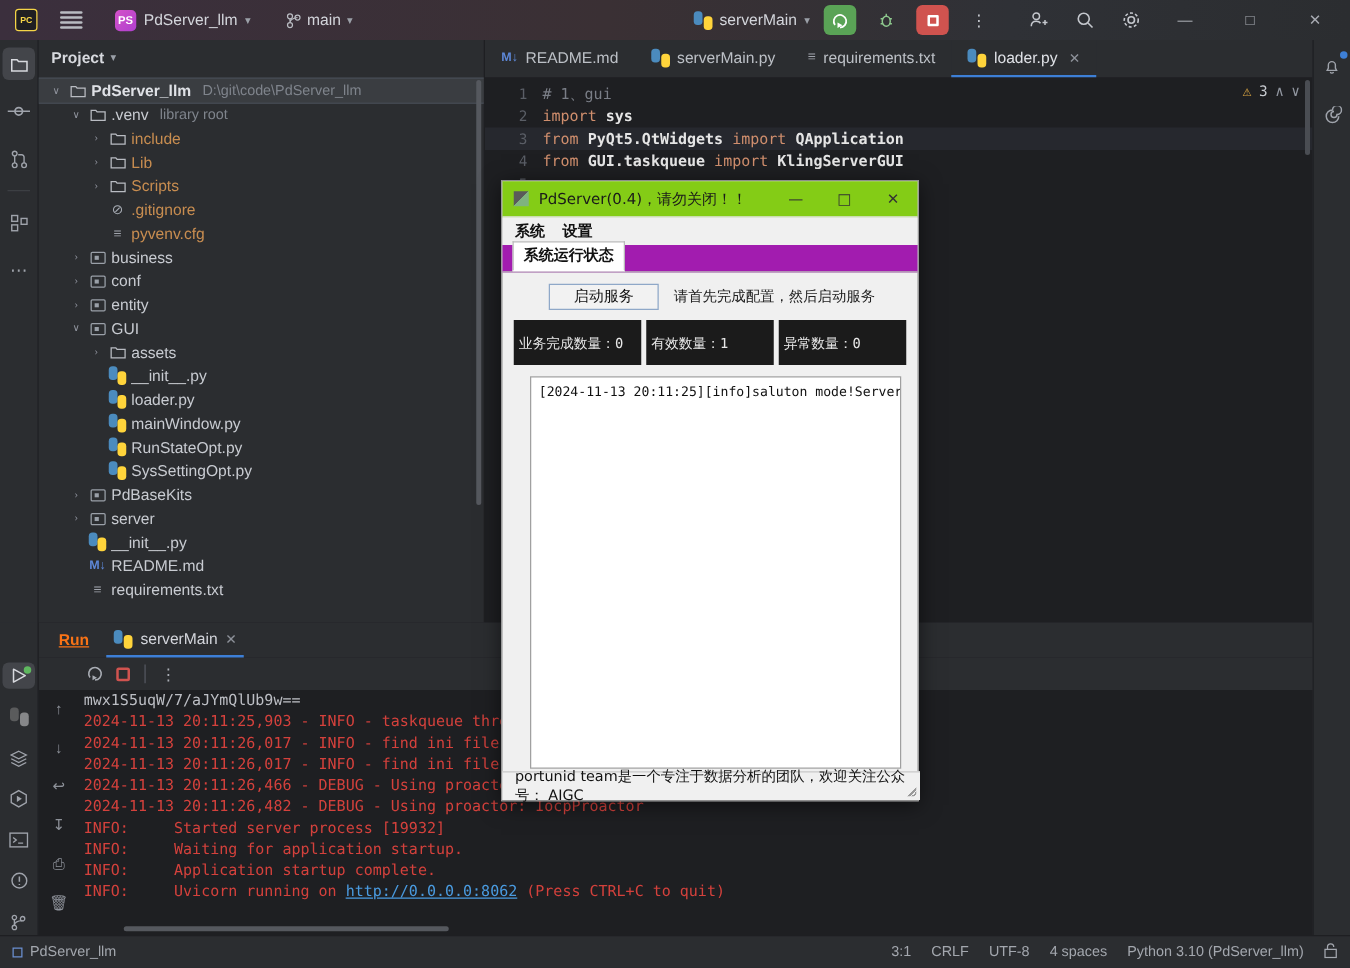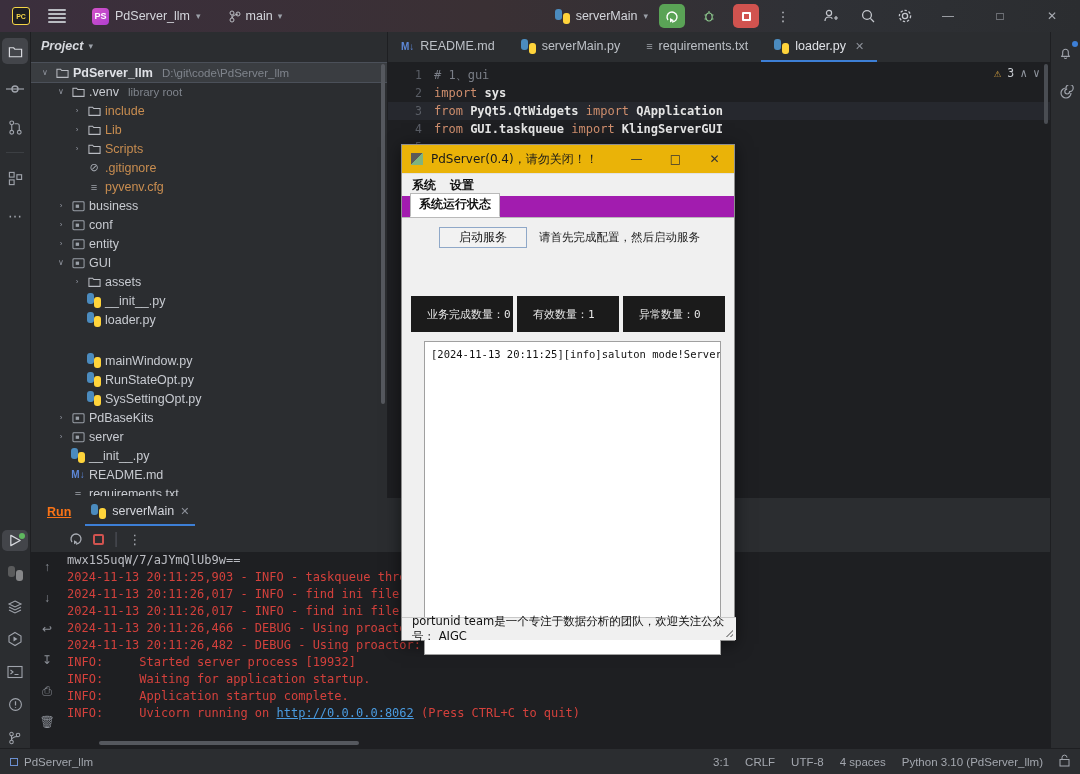--- a/index.html
+++ b/index.html
@@ -62,21 +62,21 @@
   .rail-div { width: 18px; height: 1px; background: #3c3f43; }
   .rail-dot { position: absolute; top: 3px; right: 3px; width: 6px; height: 6px;
     border-radius: 50%; background: #5fb85f; }
 
   
   .project {
     position: absolute; top: 32px; left: 31px; width: 357px; height: 466px;
     background: #2b2d30; border-right: 1px solid #1e1f22;
   }
   .project-head { height: 28px; display: flex; align-items: center; padding-left: 10px; gap: 5px; }
-  .project-head b { color: #d7d9de; font-size: 12.5px; font-weight: bold; font-style: italic; }
+  .project-head b { color: #d7d9de; font-size: 12.5px; font-weight: bold; }
   .tree { padding-top: 3px; font-size: 12.5px; position: relative; height: 436px; overflow: hidden; }
   .row { height: 19px; display: flex; align-items: center; gap: 4px; white-space: nowrap;
     padding-right: 8px; cursor: pointer; }
   .row.sel { background: #3a3d41; outline: 1px solid #4b5059; }
   .arrow { width: 12px; color: #9296a0; font-size: 8px; text-align: center; flex: none; }
   .ficon { width: 14px; flex: none; display: flex; align-items: center; justify-content: center; font-size: 11px; }
   .lbl { color: #c8cbd1; }
   .lbl.orange { color: #c88d50; }
   .lbl.bold { font-weight: bold; color: #dfe1e6; }
   .sub { color: #7f848c; font-size: 11.5px; margin-left: 5px; }
@@ -147,21 +147,21 @@
     font-size: 11.5px; color: #a3a7ae; border-top: 1px solid #1e1f22; }
   .sb-left { display: flex; align-items: center; gap: 6px; }
   .sb-sq { width: 8px; height: 8px; border: 1px solid #6b8fd0; }
   .sb-right { margin-left: auto; display: flex; align-items: center; gap: 16px; }
 
   
   .dialog { position: absolute; left: 401px; top: 144px; width: 334px; height: 497px;
     background: #f0f0f0; border: 1px solid #8e8e8e;
     box-shadow: 0 3px 16px rgba(0,0,0,0.55);
     font-family: "DejaVu Sans", sans-serif; }
-  .dlg-title { height: 29px; display: flex; align-items: center; background: #eab308;
+  .dlg-title { height: 29px; display: flex; align-items: center; background: #84cc16;
     border-bottom: 1px solid #e2e2e2; }
   .dlg-ico { width: 12px; height: 12px; margin: 0 8px 0 9px;
     background: linear-gradient(135deg,#5a5a5a 50%, #7fb37f 50%); flex: none; }
   .dlg-name { font-size: 12px; color: #1a1a1a; flex: 1; }
   .dlg-btn { width: 39px; height: 28px; display: flex; align-items: center;
     justify-content: center; color: #333; font-size: 12px; cursor: pointer; }
   .dlg-menu { height: 22px; display: flex; align-items: center; gap: 14px;
     padding-left: 10px; font-size: 12px; color: #111; background: #f0f0f0; font-weight: bold; }
   .dlg-menu span { cursor: pointer; }
   .dlg-tabs { height: 22px; display: flex; align-items: flex-end; padding-left: 8px;
@@ -170,22 +170,22 @@
     border: 1px solid #b9b9b9; border-bottom: 1px solid #fff; color: #111;
     font-weight: bold; cursor: pointer; }
   .dlg-body { padding: 9px 9px 0 9px; }
   .startrow { display: flex; align-items: center; gap: 12px; }
   .startbtn { width: 88px; height: 21px; font-size: 12px; color: #111;
     background: #f2f2f2; border: 1px solid #8fa8c8; display: flex;
     align-items: center; justify-content: center; cursor: pointer; margin-left: 28px; }
   .hint { font-size: 11.5px; color: #222; }
   .stats { display: flex; gap: 4px; margin-top: 8px; }
   .stat { flex: 1; height: 36px; background: #1b1b1b; color: #e8e8e8;
-    font-size: 11px; display: flex; align-items: center; padding-left: 16px;
-    overflow: hidden; white-space: nowrap; font-family: "DejaVu Sans Mono", monospace; margin-top: 40px; }
+    font-size: 11px; display: flex; align-items: center; padding-left: 4px;
+    overflow: hidden; white-space: nowrap; font-family: "DejaVu Sans Mono", monospace; }
   .logbox { margin: 9px 4px 0 13px; height: 314px; background: #fff;
     border: 1px solid #a0a0a0; padding: 6px 6px 0 6px;
     font-family: "DejaVu Sans Mono", monospace; font-size: 10.5px; color: #111;
     white-space: pre; overflow: hidden; }
   .dlg-status { position: absolute; left: 0; bottom: 0; width: 334px; height: 23px;
     border-top: 1px solid #c8c8c8; display: flex; align-items: center;
     padding-left: 10px; font-size: 11.5px; color: #111; background: #f0f0f0; }
   .grip { position: absolute; right: 3px; bottom: 3px; width: 9px; height: 9px;
     background:
       linear-gradient(135deg, transparent 60%, #9a9a9a 60%, #9a9a9a 72%, transparent 72%),
@@ -424,21 +424,21 @@
           </span>
           <span class="lbl">__init__.py</span>
         </div>
         <div class="row" style="padding-left: 40px;">
           <span class="arrow"></span>
           <span class="ficon">
             <span class="py-ico"></span>
           </span>
           <span class="lbl">loader.py</span>
         </div>
-        <div class="row" style="padding-left: 40px; margin-top: 22px;">
+        <div class="row" style="padding-left: 40px;">
           <span class="arrow"></span>
           <span class="ficon">
             <span class="py-ico"></span>
           </span>
           <span class="lbl">mainWindow.py</span>
         </div>
         <div class="row" style="padding-left: 40px;">
           <span class="arrow"></span>
           <span class="ficon">
             <span class="py-ico"></span>

